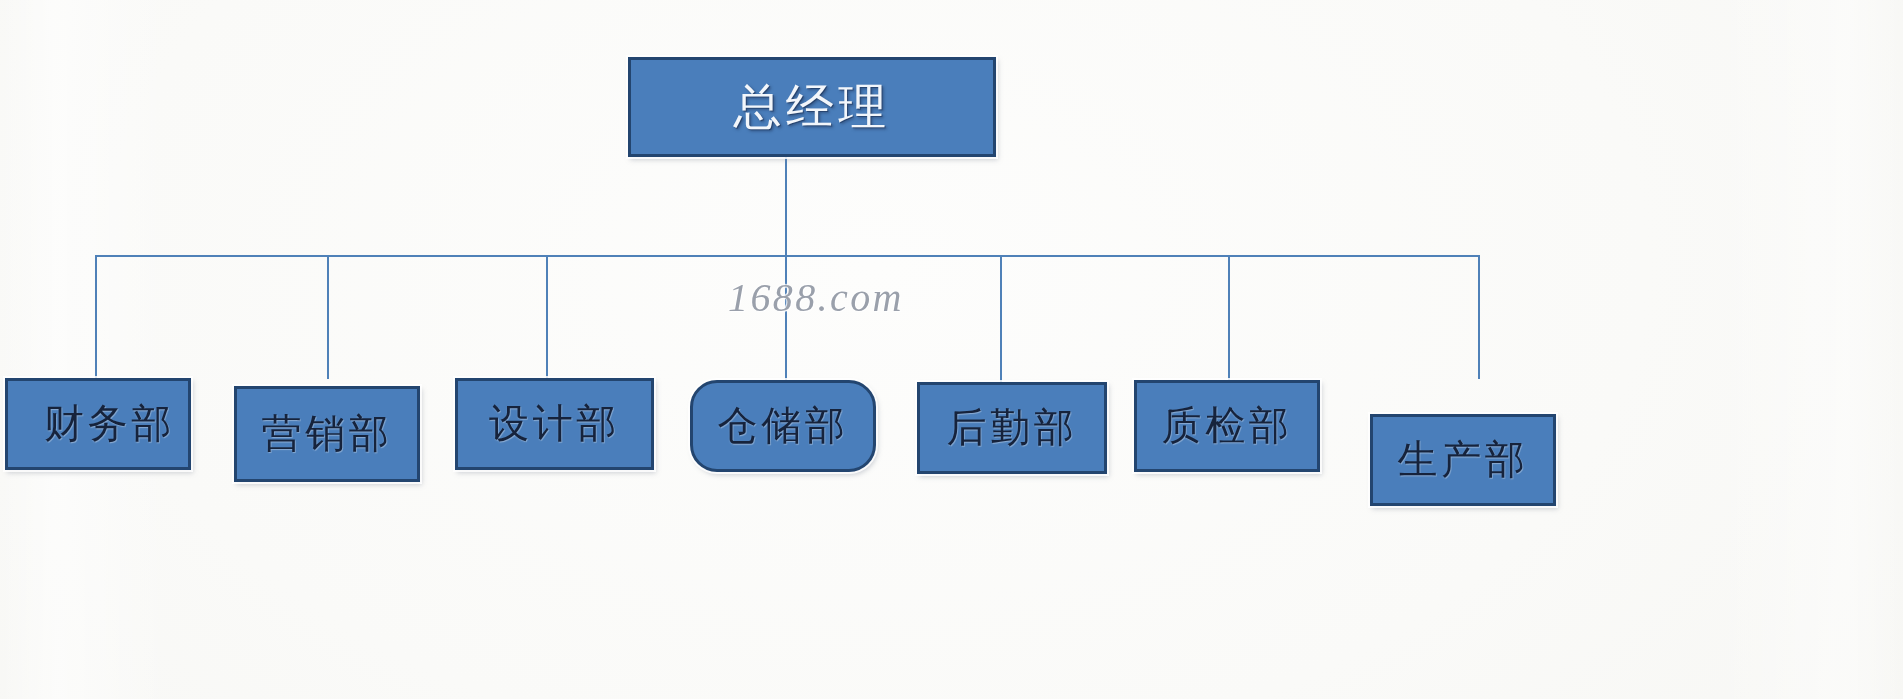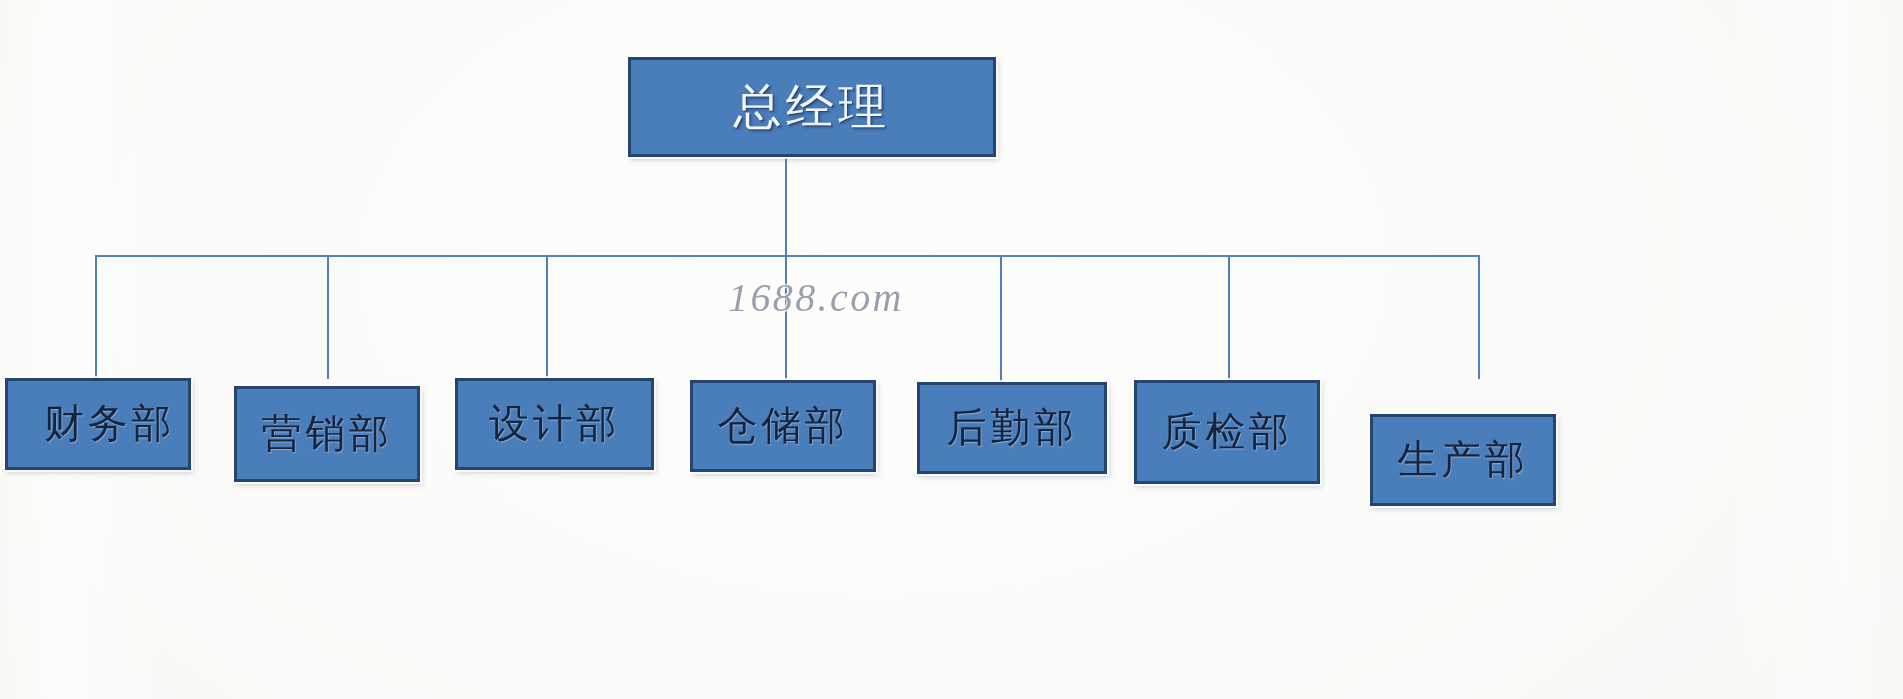--- a/index.html
+++ b/index.html
@@ -128,29 +128,29 @@
   </div>
 
   <div class="node leaf" style="left:234px; top:378px; width:186px; height:96px;margin-top:8px;">
     <span class="label">营销部</span>
   </div>
 
   <div class="node leaf" style="left:455px; top:378px; width:199px; height:92px;">
     <span class="label">设计部</span>
   </div>
 
-  <div class="node leaf" style="left:690px; top:380px; width:186px; height:92px;">
+  <div class="node leaf" style="left:690px; top:380px; width:186px; height:92px;border-radius:27px;">
     <span class="label">仓储部</span>
   </div>
 
   <div class="node leaf" style="left:917px; top:382px; width:190px; height:92px;">
     <span class="label">后勤部</span>
   </div>
 
-  <div class="node leaf" style="left:1134px; top:380px; width:186px; height:104px;text-align:right;">
+  <div class="node leaf" style="left:1134px; top:380px; width:186px; height:92px;text-align:right;">
     <span class="label">质检部</span>
   </div>
 
   <div class="node leaf" style="left:1370px; top:378px; width:186px; height:92px;margin-top:36px;">
     <span class="label">生产部</span>
   </div>
 
   <div id="watermark" style="left:728px; top:274px;">1688.com</div>
 
 </div>

